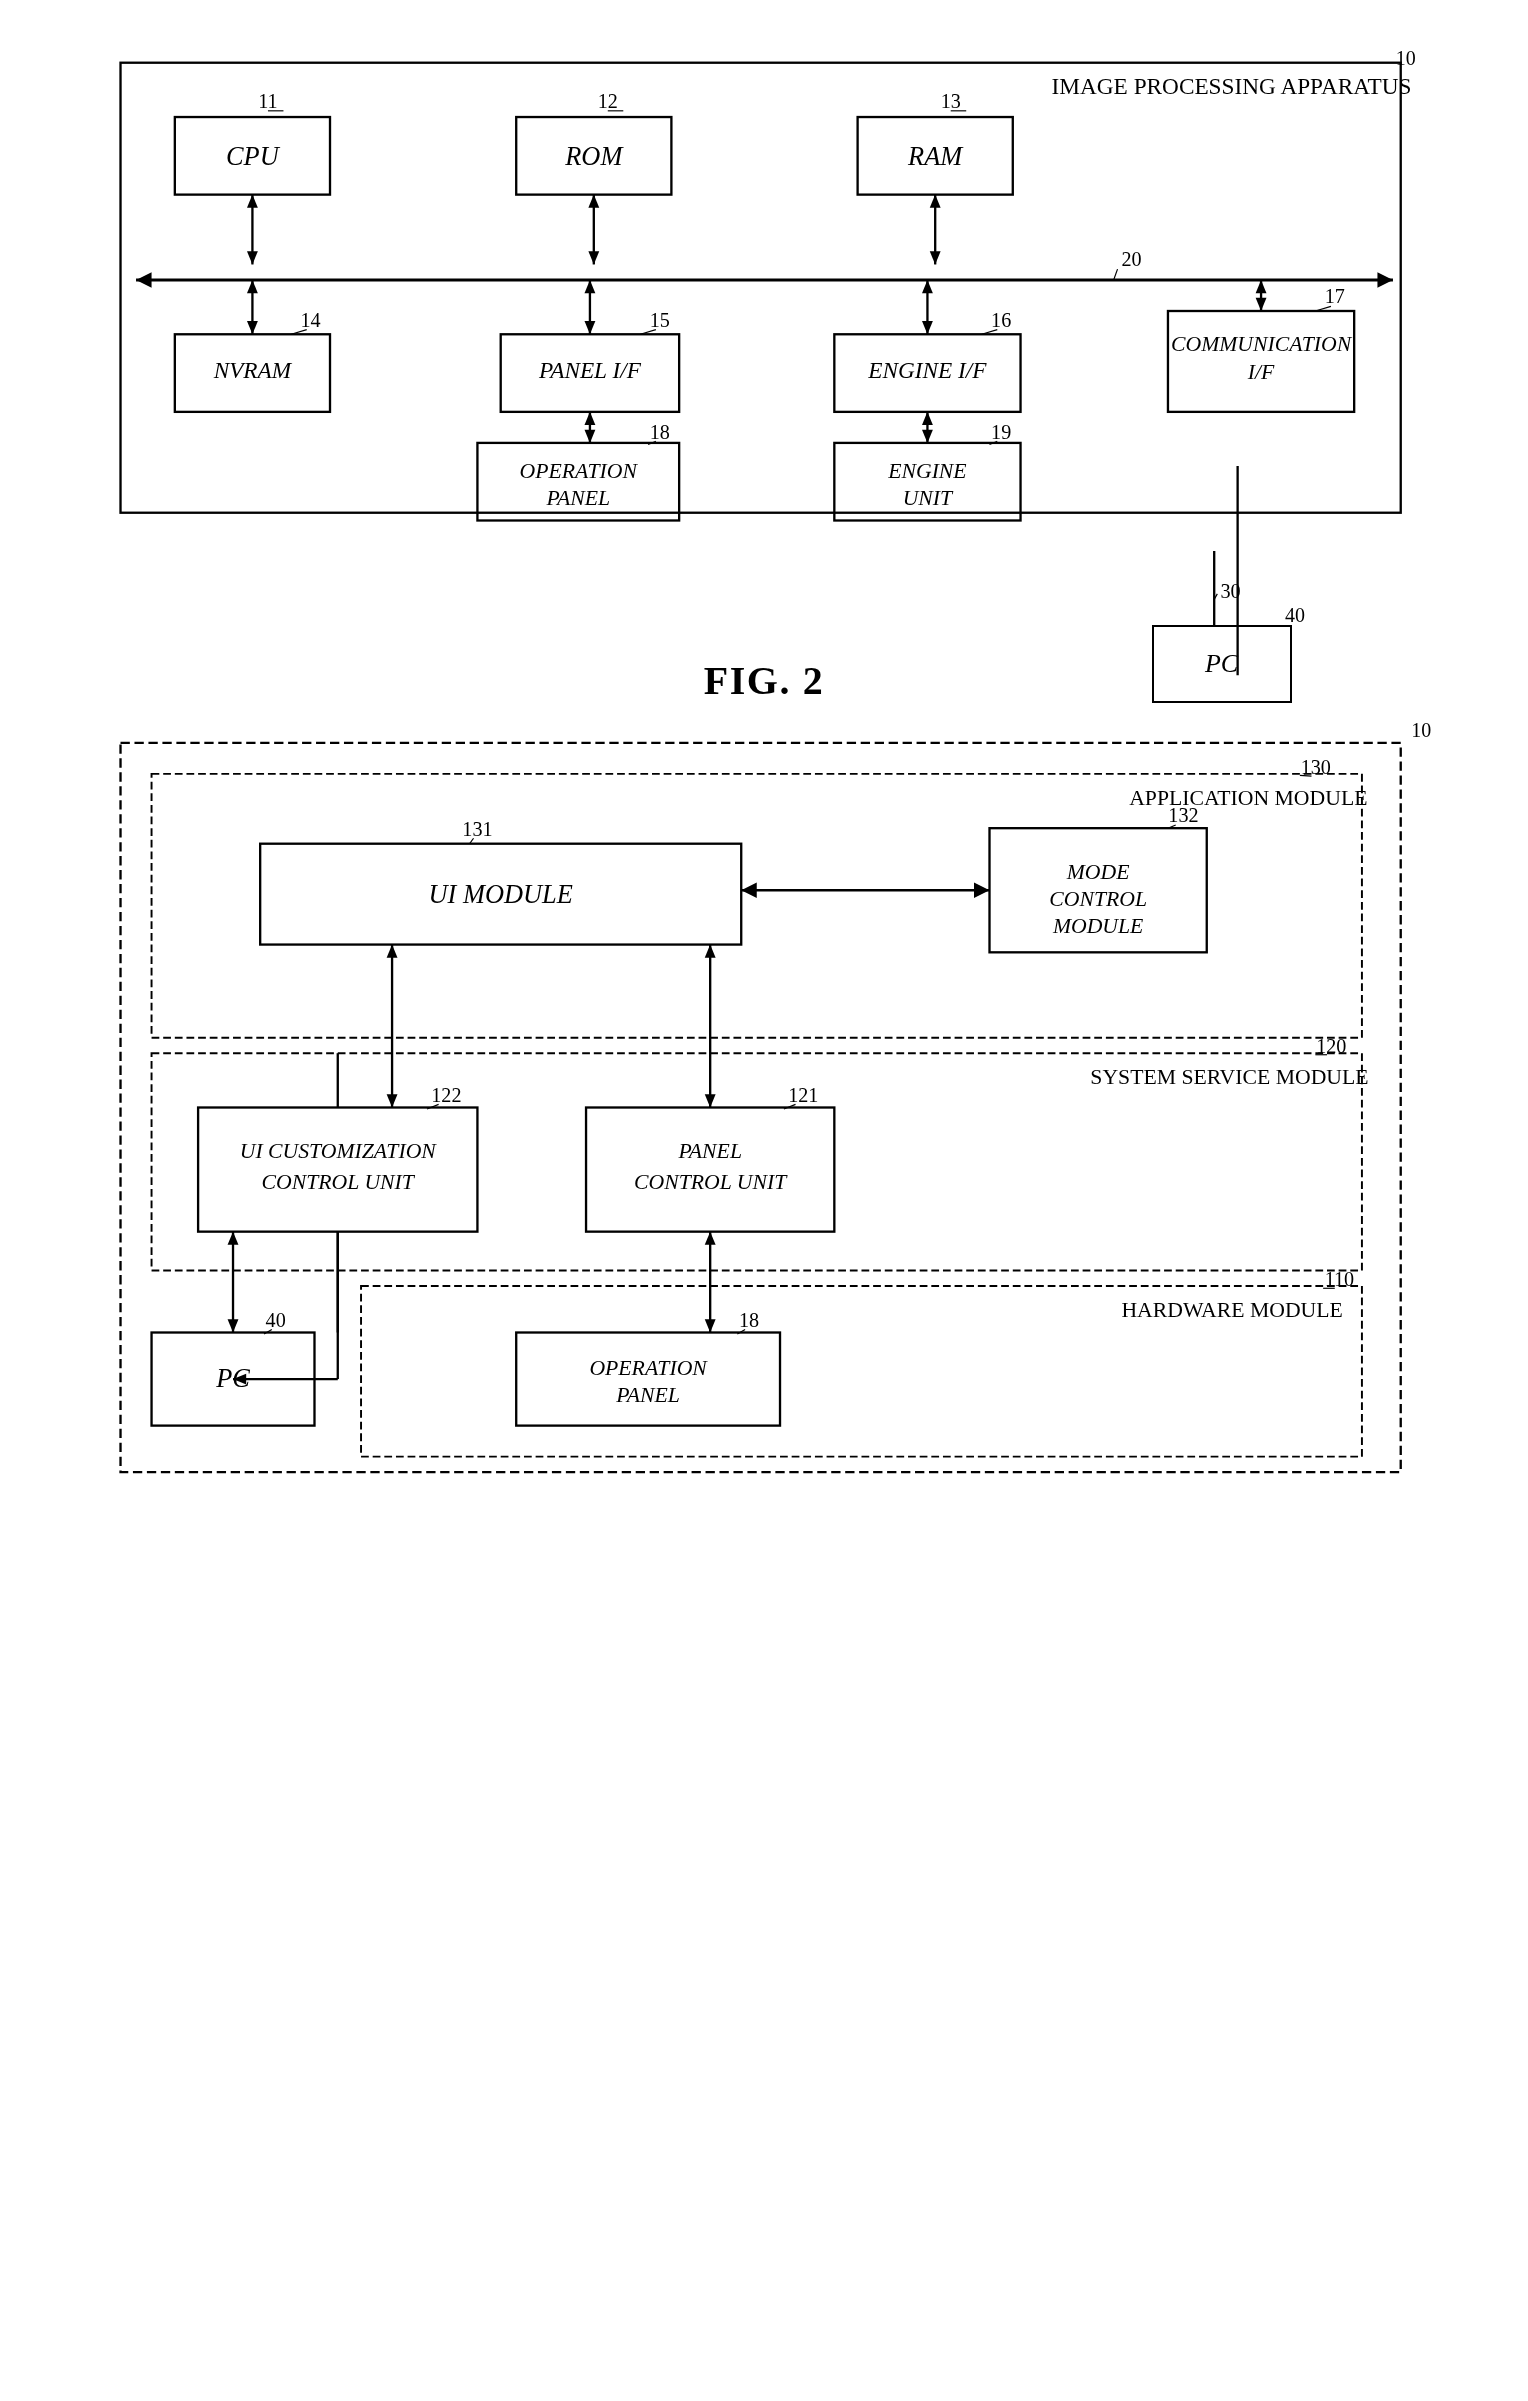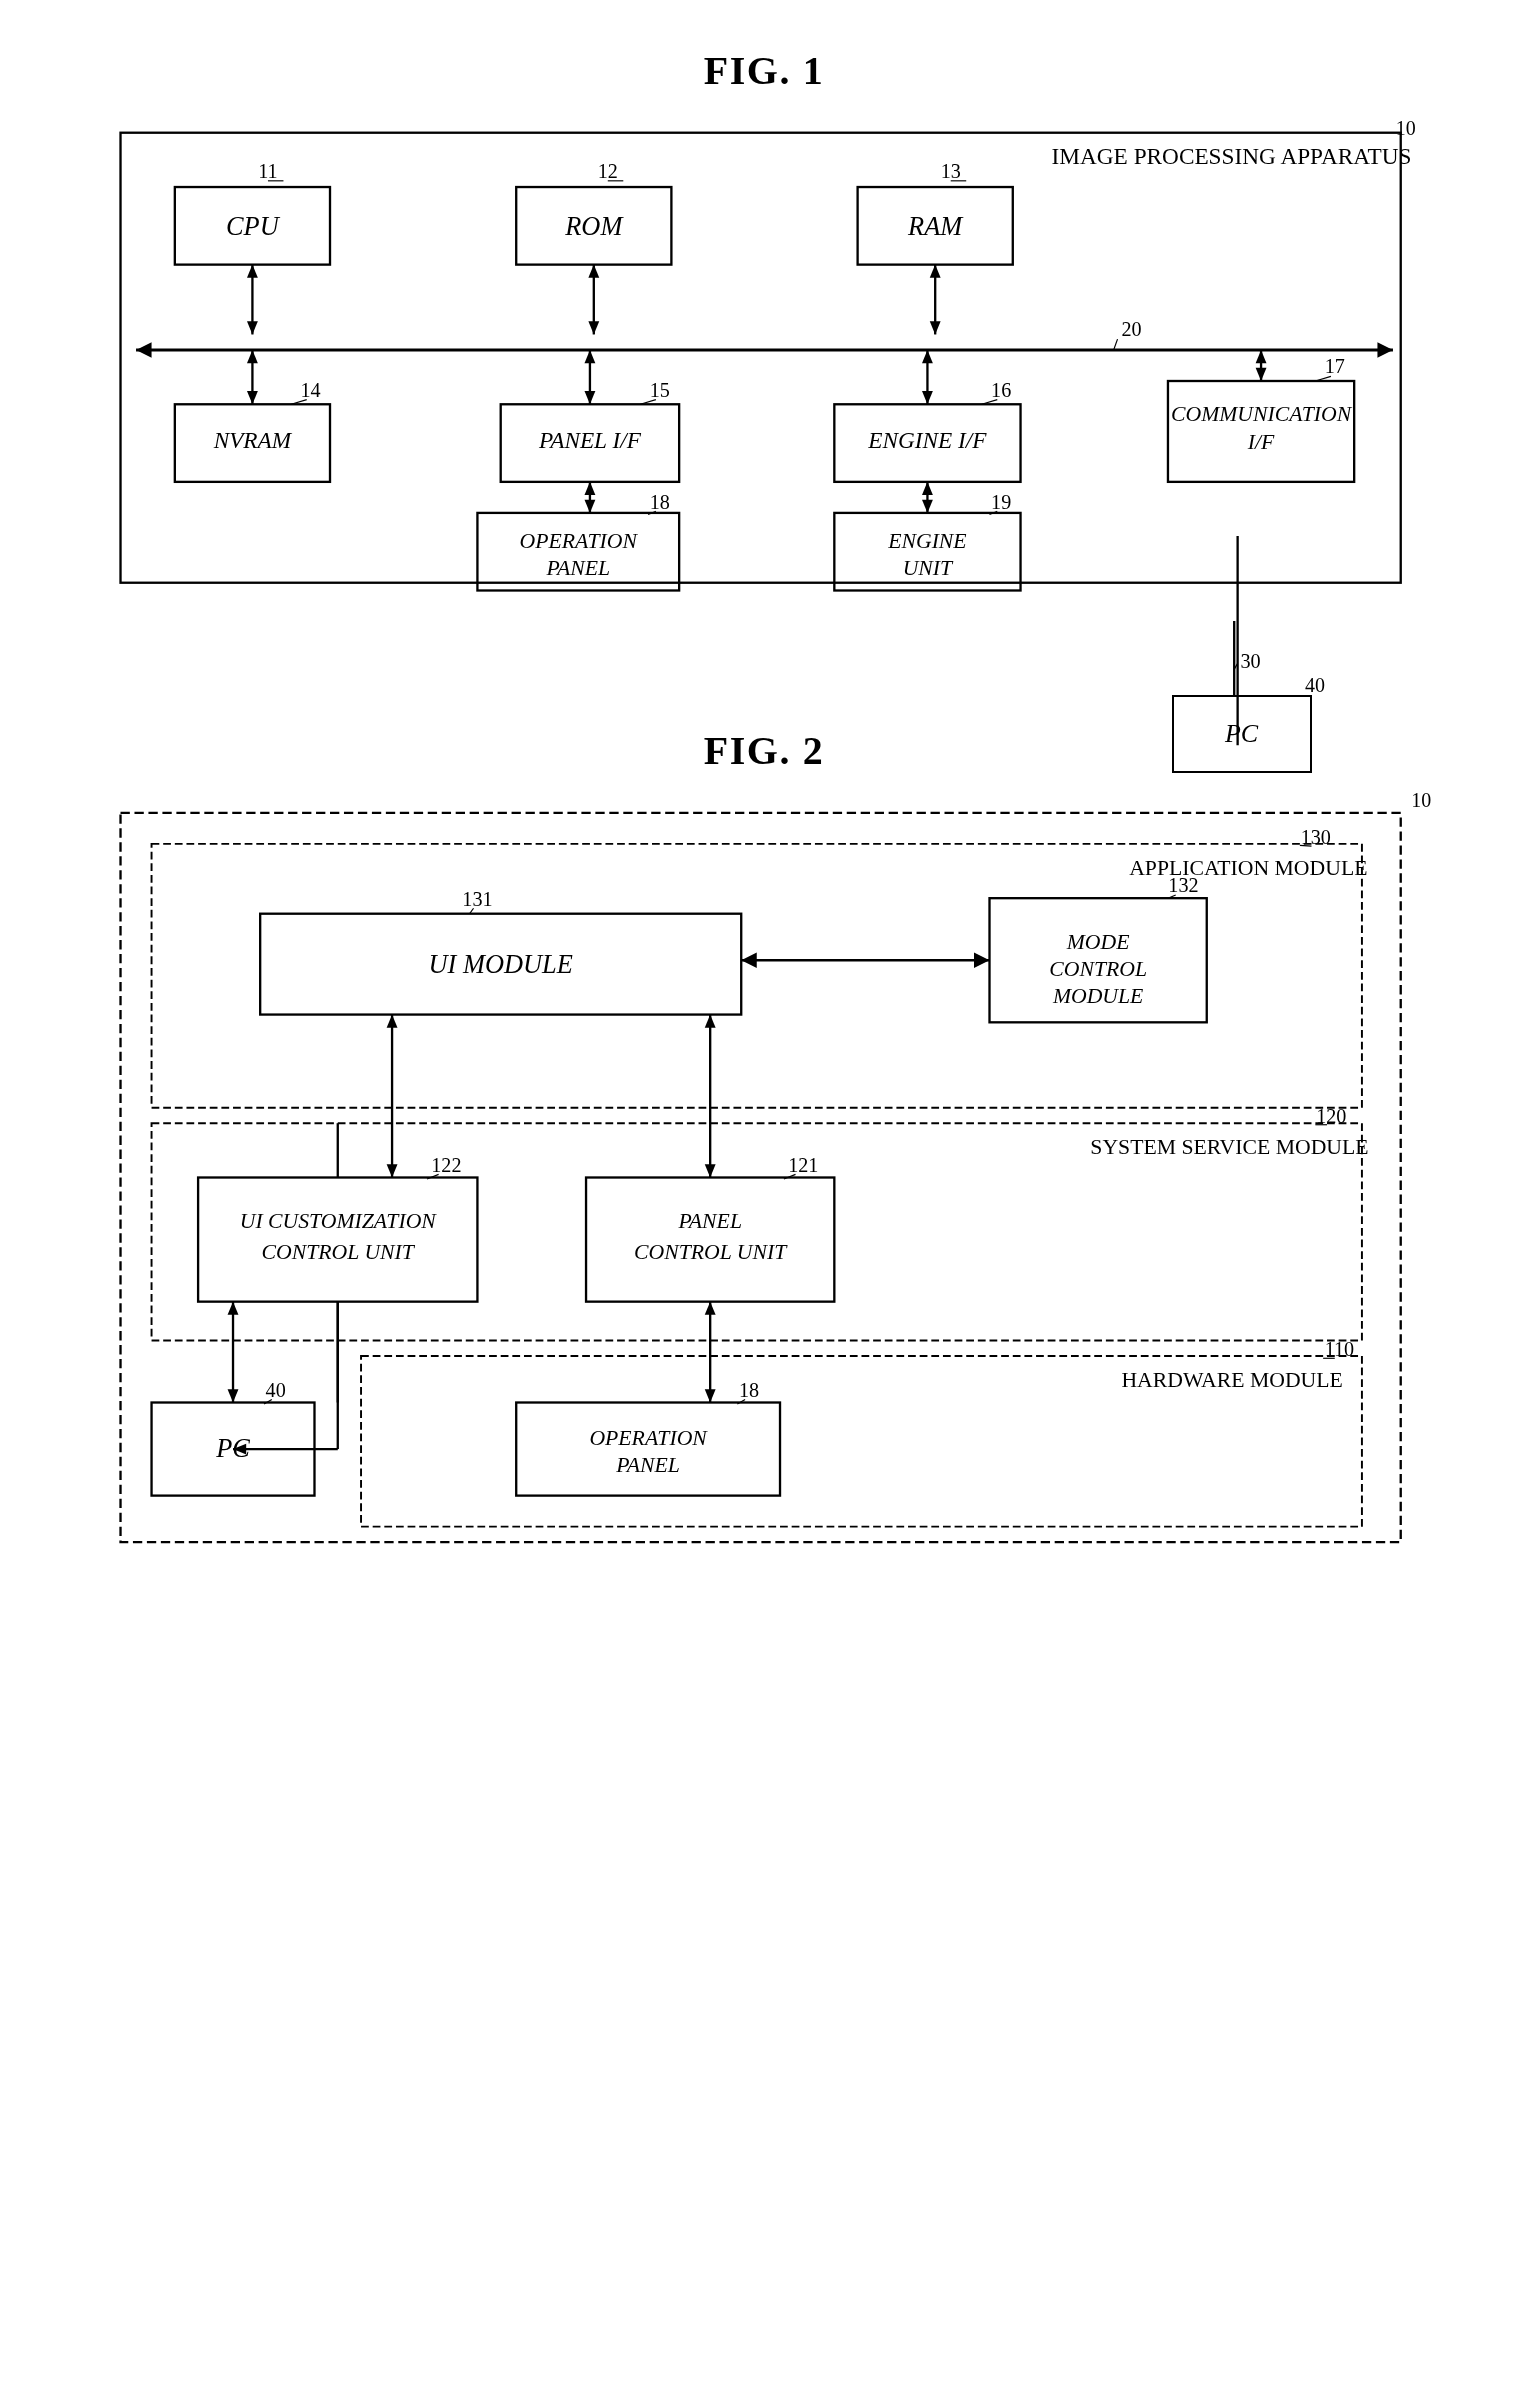--- a/index.html
+++ b/index.html
@@ -29,21 +29,20 @@
     
     svg text {
       font-family: 'Times New Roman', Times, serif;
     }
   </style>
 </head>
 <body>
 
 <div class="page-container">
 
-  <div class="fig-title">FIG. 1</div>
 
   <div style="position:relative; width:1319px; margin:0 auto 78px auto;">
     
     <div style="position:absolute; top:0; right:7.8px; font-size:20px;">10</div>
 
     <svg width="1319" height="528" viewBox="0 0 1700 680">
 
       <rect x="20" y="20" width="1650" height="580" fill="none" stroke="#000" stroke-width="3"></rect>
 
       <text x="1220" y="60" font-family="Times New Roman" font-size="30" font-weight="normal" text-anchor="start">IMAGE PROCESSING APPARATUS</text>
@@ -146,21 +145,21 @@
       <text x="1155" y="505" font-family="Times New Roman" font-size="26" text-anchor="middle">19</text>
       <line x1="1150" y1="508" x2="1140" y2="512" stroke="#000" stroke-width="1.5"></line>
 
       <line x1="1060" y1="470" x2="1060" y2="510" stroke="#000" stroke-width="3"></line>
       <polygon points="1060,510 1053,493 1067,493" fill="#000"></polygon>
       <polygon points="1060,470 1053,487 1067,487" fill="#000"></polygon>
 
     </svg>
 
     
-    <div style="position:absolute; bottom:-124px; right:112px; text-align:center;">
+    <div style="position:absolute; bottom:-124px; right:132px; text-align:center;">
 
       <svg width="78" height="78" style="position:absolute; top:-74px; left:47px;" viewBox="0 0 100 100">
         <line x1="40" y1="0" x2="40" y2="95" stroke="#000" stroke-width="3"></line>
 
         <text x="48" y="60" font-family="Times New Roman" font-size="26">30</text>
         <line x1="44" y1="55" x2="40" y2="62" stroke="#000" stroke-width="1.5"></line>
       </svg>
       <div style="position:relative; border:2.3px solid #000; width:140px; height:78px; display:flex; align-items:center; justify-content:center; background:#fff; margin-left:15.5px;">
         <span style="font-size:26px; font-style:italic;">PC</span>
 

